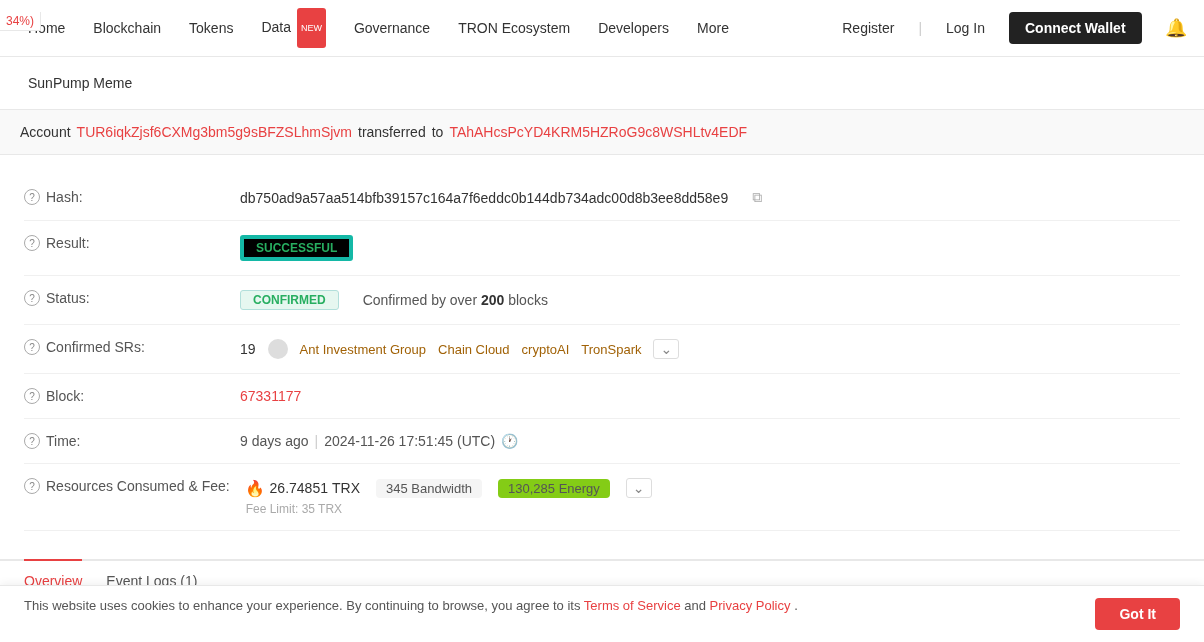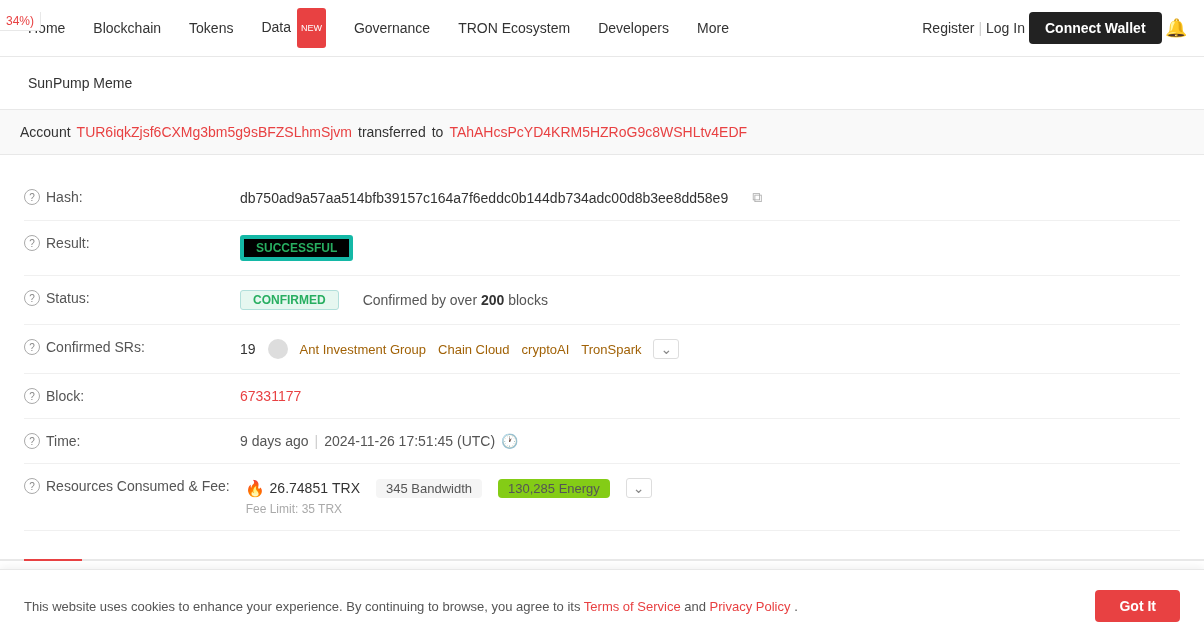--- a/index.html
+++ b/index.html
@@ -37,21 +37,21 @@
       color: #fff;
       font-size: 9px;
       padding: 1px 4px;
       border-radius: 3px;
       margin-left: 2px;
       vertical-align: middle;
     }
     .nav-right {
       display: flex;
       align-items: center;
-      gap: 4px;
+      gap: 24px;
       justify-content: flex-end;
     }
     .register-btn {
       color: #333;
       cursor: pointer;
       font-size: 14px;
     }
     .divider-nav { color: #ccc; }
     .login-btn {
       color: #333;
@@ -261,23 +261,23 @@
     .resources-col { display: flex; flex-direction: column; }
 
     
     .cookie-banner {
       position: fixed;
       bottom: 0;
       left: 0;
       right: 0;
       background: #fff;
       border-top: 1px solid #e8e8e8;
-      padding: 20px 24px;
-      display: flex;
-      align-items: center;
+      padding: 12px 24px;
+      display: flex;
+      align-items: flex-start;
       justify-content: space-between;
       font-size: 13px;
       color: #555;
       z-index: 1000;
       box-shadow: 0 -2px 8px rgba(0,0,0,0.06);
     }
     .cookie-text { flex: 1; }
     .cookie-link { color: #e84142; cursor: pointer; }
     .got-it-btn {
       background: #e84142;

